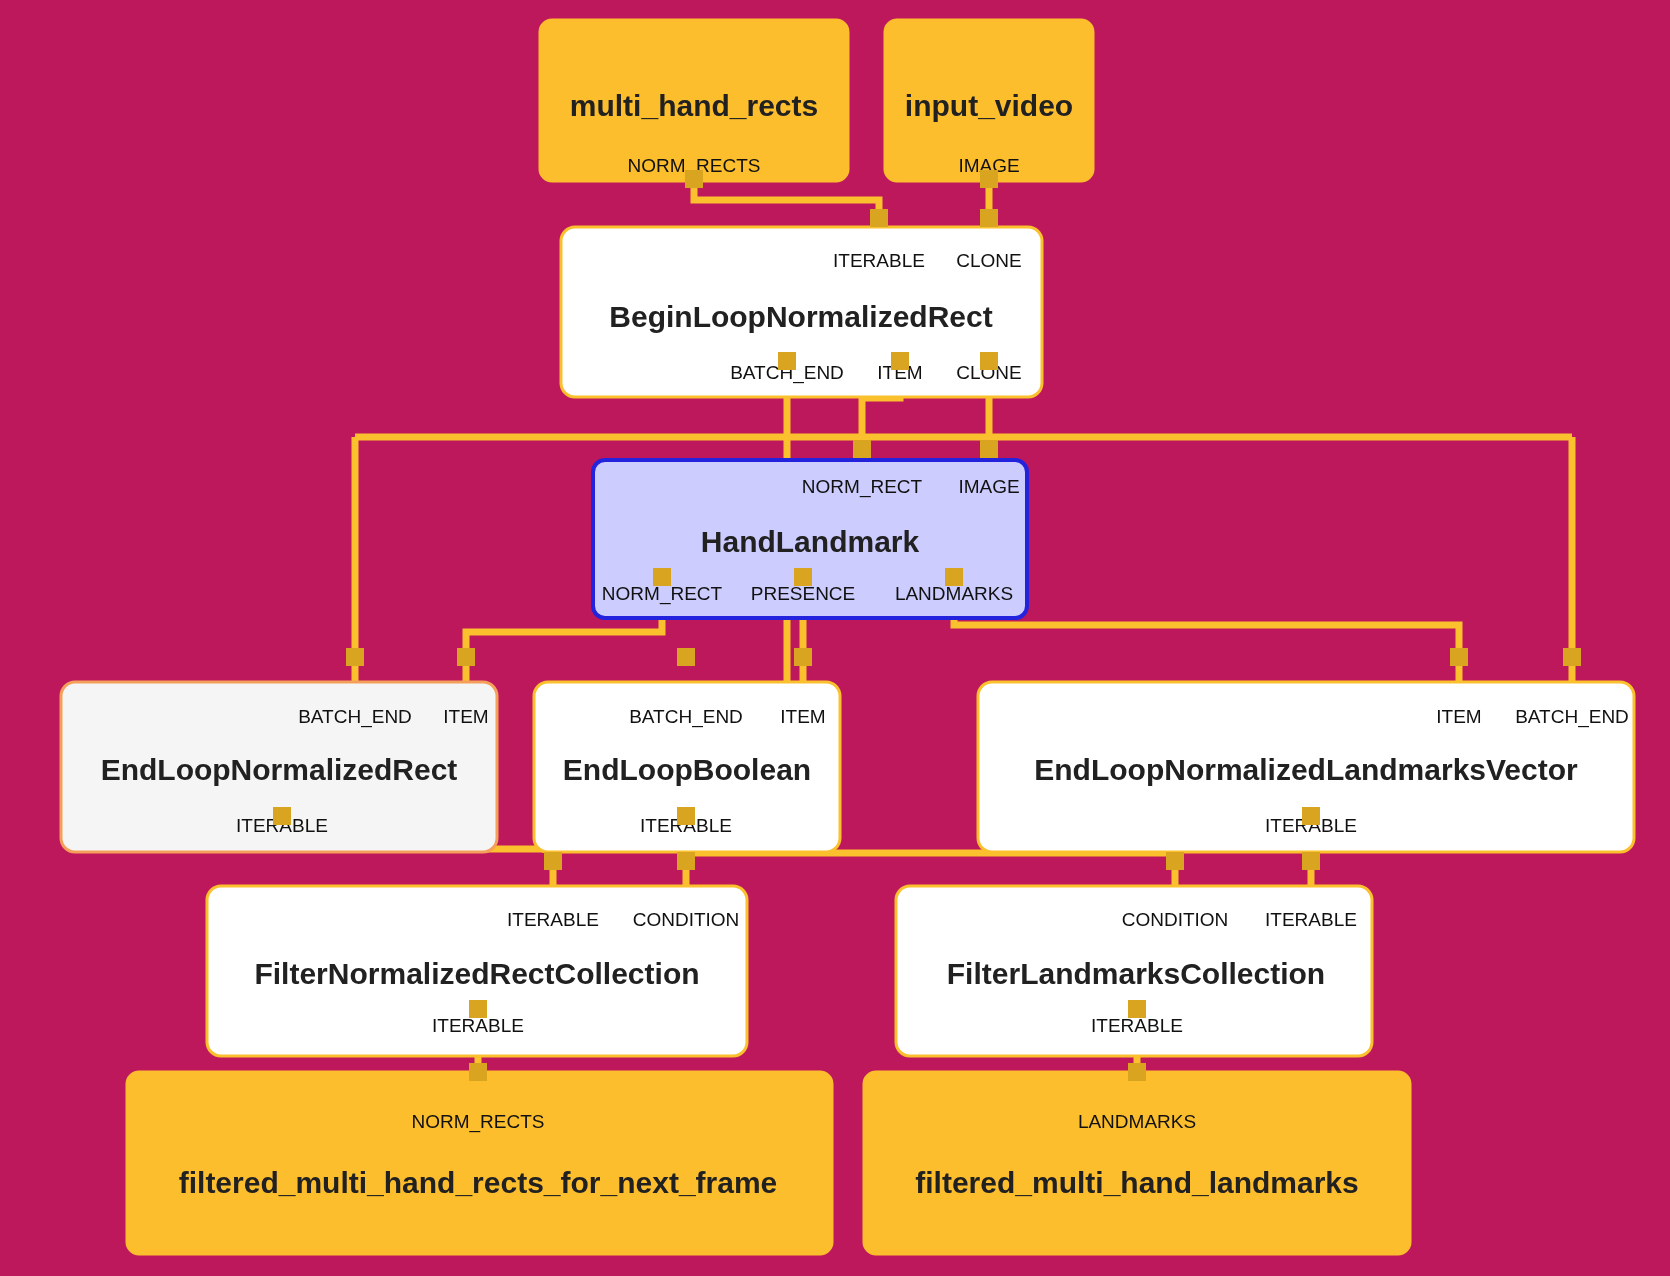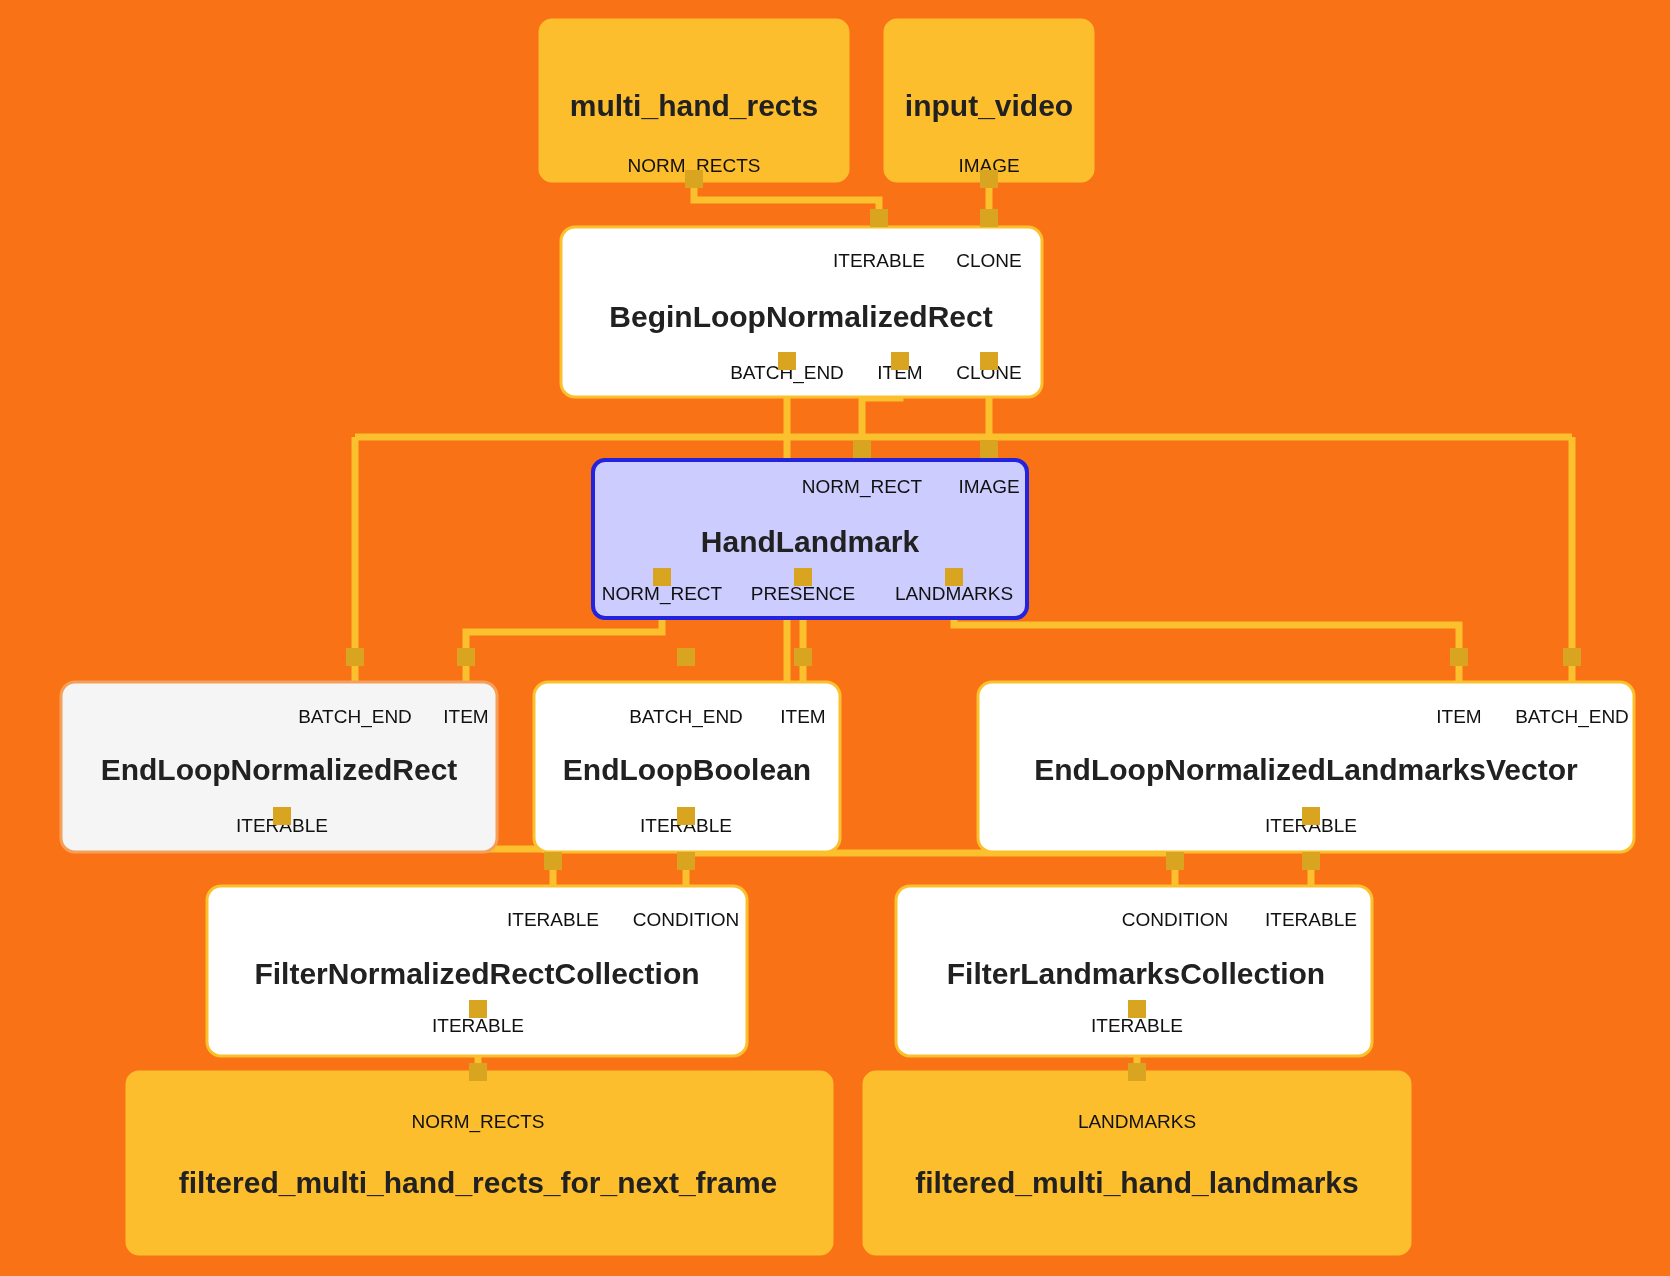--- a/index.html
+++ b/index.html
@@ -4,21 +4,21 @@
 <style>
   html, body {
     margin: 0;
     padding: 0;
     background: #ffffff;
   }
   #canvas-wrap {
     position: relative;
     width: 1670px;
     height: 1276px;
-    background: #f97316;
+    background: #be185d;
     overflow: hidden;
     font-family: "Liberation Sans", sans-serif;
   }
   svg.graph {
     position: absolute;
     left: 0; top: 0;
     width: 1670px;
     height: 1276px;
   }
   .node-title {

